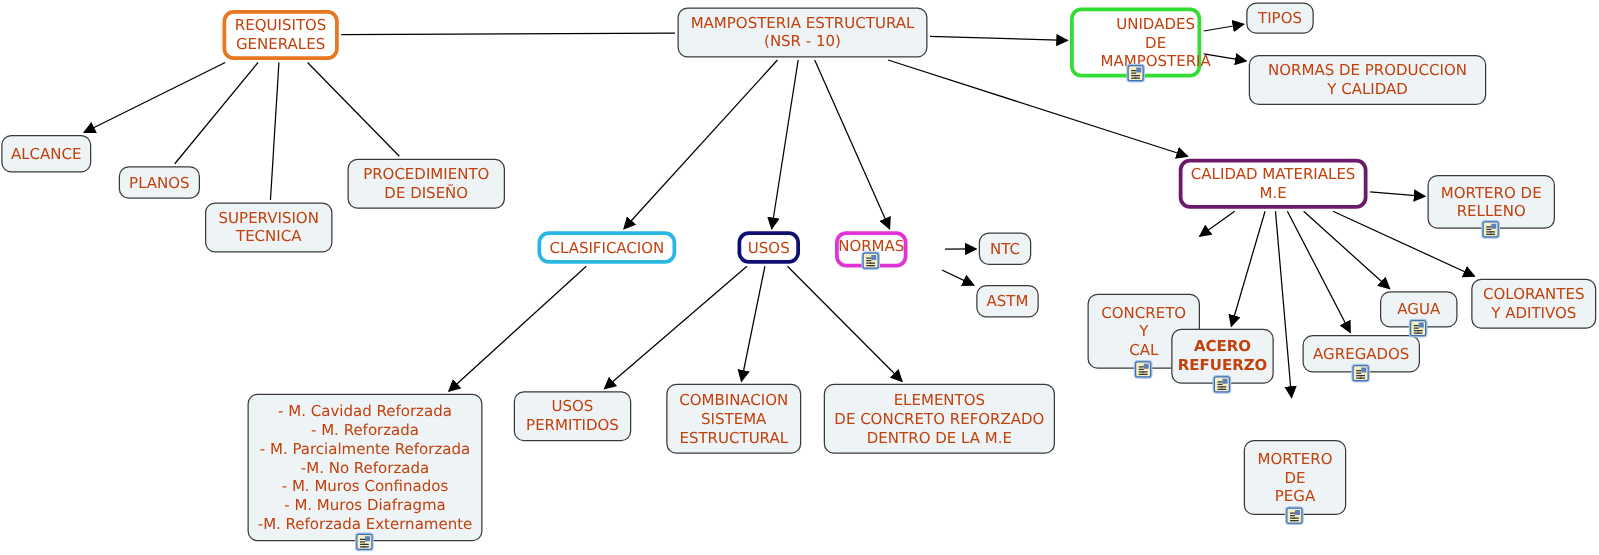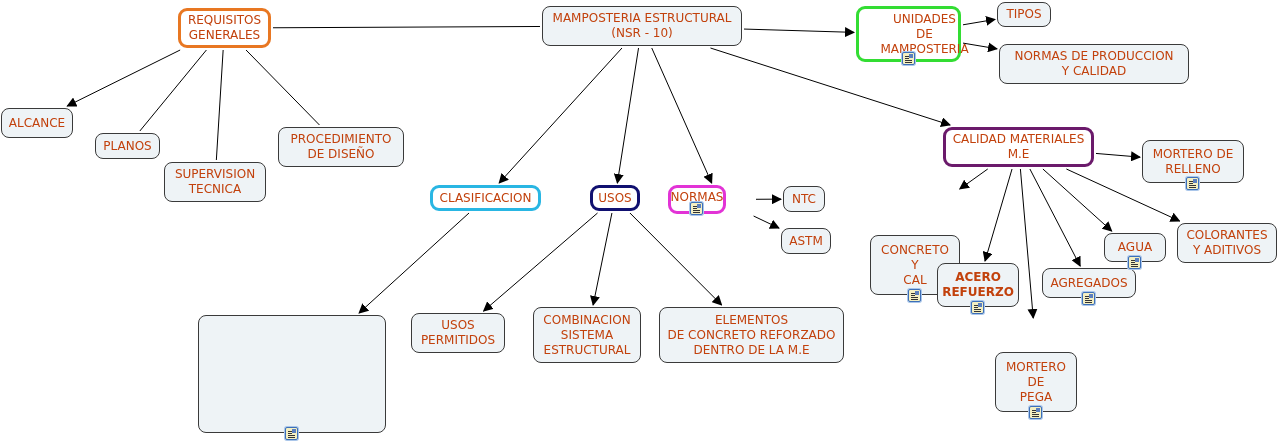--- a/index.html
+++ b/index.html
@@ -87,21 +87,27 @@
 REFUERZO</span><span class="res-icon"></span></div>
 <div class="node" id="n-mortero_pega" style="left:995px;top:320px;width:82px;height:60px;margin-top:32px;"><span class="lbl">MORTERO
 DE
 PEGA</span><span class="res-icon"></span></div>
 <div class="node" id="n-agregados" style="left:1042px;top:268px;width:94px;height:30px;"><span class="lbl">AGREGADOS</span><span class="res-icon"></span></div>
 <div class="node" id="n-agua" style="left:1104px;top:233px;width:62px;height:29px;"><span class="lbl">AGUA</span><span class="res-icon"></span></div>
 <div class="node" id="n-colorantes" style="left:1177px;top:223px;width:100px;height:40px;"><span class="lbl">COLORANTES
 Y ADITIVOS</span></div>
 
 <div class="node hl" id="n-clasificacion" style="left:430px;top:185px;width:111px;height:26px;border-color:#29b6e3;"><span class="lbl">CLASIFICACION</span></div>
-<div class="node" id="n-tipos_mamposteria" style="left:198px;top:315px;width:188px;height:118px;"><span class="res-icon"></span></div>
+<div class="node" id="n-tipos_mamposteria" style="left:198px;top:315px;width:188px;height:118px;"><span class="lbl">- M. Cavidad Reforzada
+- M. Reforzada
+- M. Parcialmente Reforzada
+-M. No Reforzada
+- M. Muros Confinados
+- M. Muros Diafragma
+-M. Reforzada Externamente</span><span class="res-icon"></span></div>
 
 <div class="node hl" id="n-usos" style="left:590px;top:185px;width:50px;height:26px;border-color:#101070;"><span class="lbl">USOS</span></div>
 <div class="node" id="n-usos_permitidos" style="left:411px;top:313px;width:94px;height:40px;"><span class="lbl">USOS
 PERMITIDOS</span></div>
 <div class="node" id="n-combinacion" style="left:533px;top:307px;width:108px;height:56px;"><span class="lbl">COMBINACION
 SISTEMA
 ESTRUCTURAL</span></div>
 <div class="node" id="n-elementos" style="left:659px;top:307px;width:185px;height:56px;"><span class="lbl">ELEMENTOS
 DE CONCRETO REFORZADO
 DENTRO DE LA M.E</span></div>

